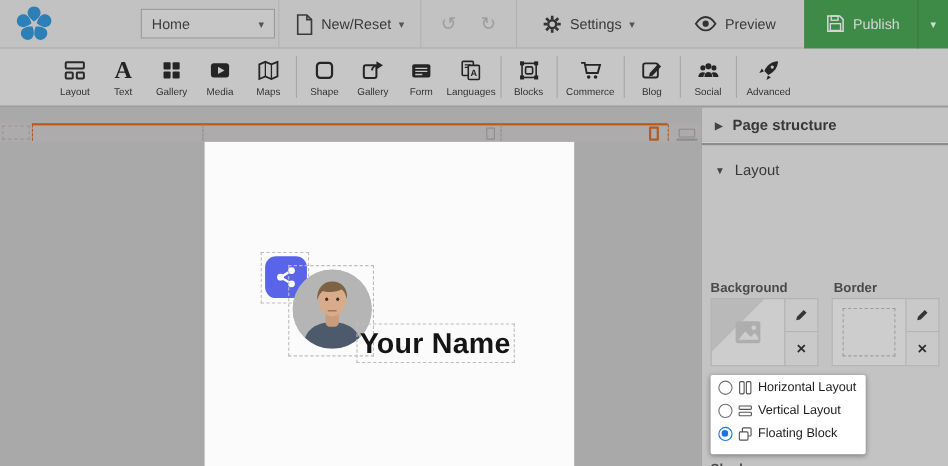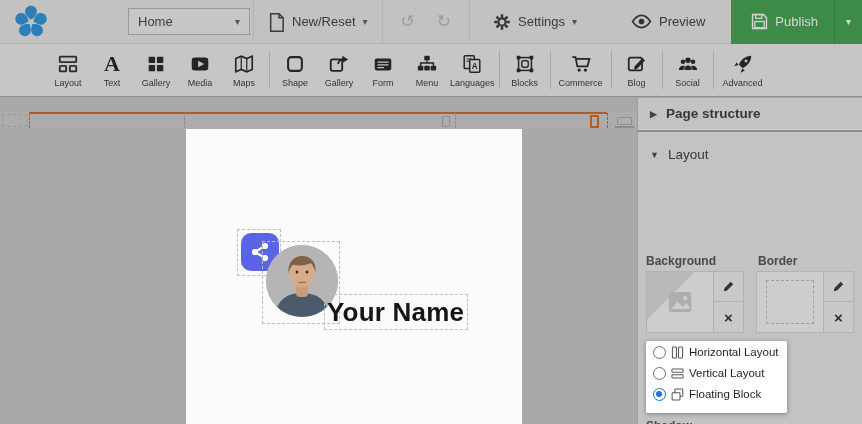--- a/index.html
+++ b/index.html
@@ -275,34 +275,20 @@
   <div class="tool">
     <span class="glyph">
       <svg width="22" height="22" viewBox="0 0 24 24">
           <rect x="3" y="6" width="18" height="13" rx="2" fill="#252525"></rect>
           <path d="M6 10h12M6 13h12M6 16h7" stroke="#c6c6c6" stroke-width="1.4"></path>
         </svg>
     </span>
     <span class="lbl">Form</span>
   </div>
 
-  <div class="tool">
-    <span class="glyph">
-      <svg width="22" height="22" viewBox="0 0 24 24">
-          <rect x="9" y="3" width="6" height="5" rx="1" fill="#252525"></rect>
-          <path d="M12 8v3M5 14v-3h14v3" fill="none" stroke="#252525" stroke-width="1.6"></path>
-          <g fill="#252525">
-            <rect x="2" y="14" width="6" height="5" rx="1"></rect>
-            <rect x="9" y="14" width="6" height="5" rx="1"></rect>
-            <rect x="16" y="14" width="6" height="5" rx="1"></rect>
-          </g>
-        </svg>
-    </span>
-    <span class="lbl">Menu</span>
-  </div>
 
   <div class="tool">
     <span class="glyph">
       <svg width="22" height="22" viewBox="0 0 24 24">
           <rect x="3.5" y="3" width="11" height="14" rx="1" fill="none" stroke="#252525" stroke-width="1.6"></rect>
           <path d="M6 6.5h6M6 9h6" stroke="#252525" stroke-width="1.1"></path>
           <rect x="9.5" y="7" width="11" height="14" rx="1" fill="#c6c6c6" stroke="#252525" stroke-width="1.6"></rect>
           <text x="15" y="17.5" font-size="9" font-weight="bold" text-anchor="middle" fill="#252525">A</text>
         </svg>
     </span>

